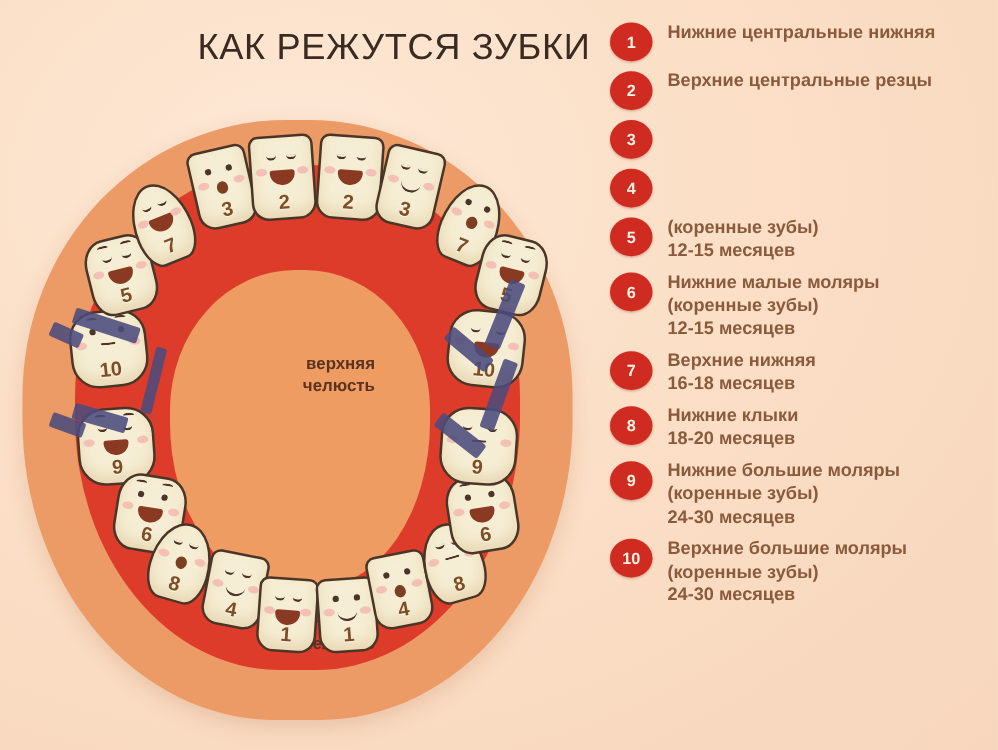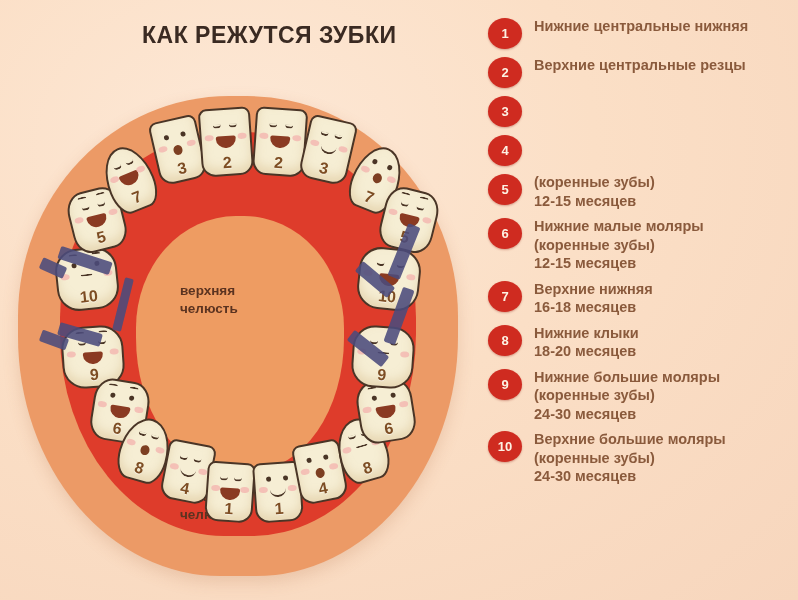--- a/index.html
+++ b/index.html
@@ -7,22 +7,22 @@
     width:798px;height:600px;overflow:hidden;
     font-family:"Liberation Sans","DejaVu Sans",sans-serif;
     background:#fbe0c8;
   }
   .page{position:relative;width:798px;height:600px;
     background:radial-gradient(ellipse at 30% 25%, #fde8d6 0%, #fbdfc6 45%, #f7d6bd 100%);
     overflow:hidden;}
 
   
   .title{
-    position:absolute;left:142px;top:22px;
-    font-size:23px;font-weight:bold;letter-spacing:.5px;
+    position:absolute;left:158px;top:22px;
+    font-size:29px;font-weight:normal;letter-spacing:.5px;
     color:#3a2a22;white-space:nowrap;
   }
 
   
   .mouth-wrap{position:absolute;left:8px;top:88px;width:462px;height:500px;}
   .lips{
     position:absolute;left:10px;top:8px;width:440px;height:480px;
     background:#ec9a66;
     border-radius:48% 48% 46% 46% / 46% 46% 50% 50%;
     box-shadow:0 6px 16px rgba(180,110,70,.22);
@@ -31,21 +31,21 @@
     position:absolute;left:52px;top:44px;width:356px;height:404px;
     background:#de3c2b;
     border-radius:48% 48% 46% 46% / 46% 46% 50% 50%;
   }
   .tongue{
     position:absolute;left:128px;top:128px;width:208px;height:254px;
     background:#ee9c62;
     border-radius:48% 48% 44% 44% / 44% 44% 52% 52%;
   }
   .jaw-label{
-    position:absolute;text-align:left;color:#5b3320;
+    position:absolute;text-align:right;color:#5b3320;
     font-size:13.5px;font-weight:bold;line-height:18px;width:120px;
   }
   .jaw-upper{left:172px;top:194px;}
   .jaw-lower{left:172px;top:400px;}
 
   
   .tooth{
     position:absolute;
     background:#f6eed4;
     border:2.2px solid #4a3526;

